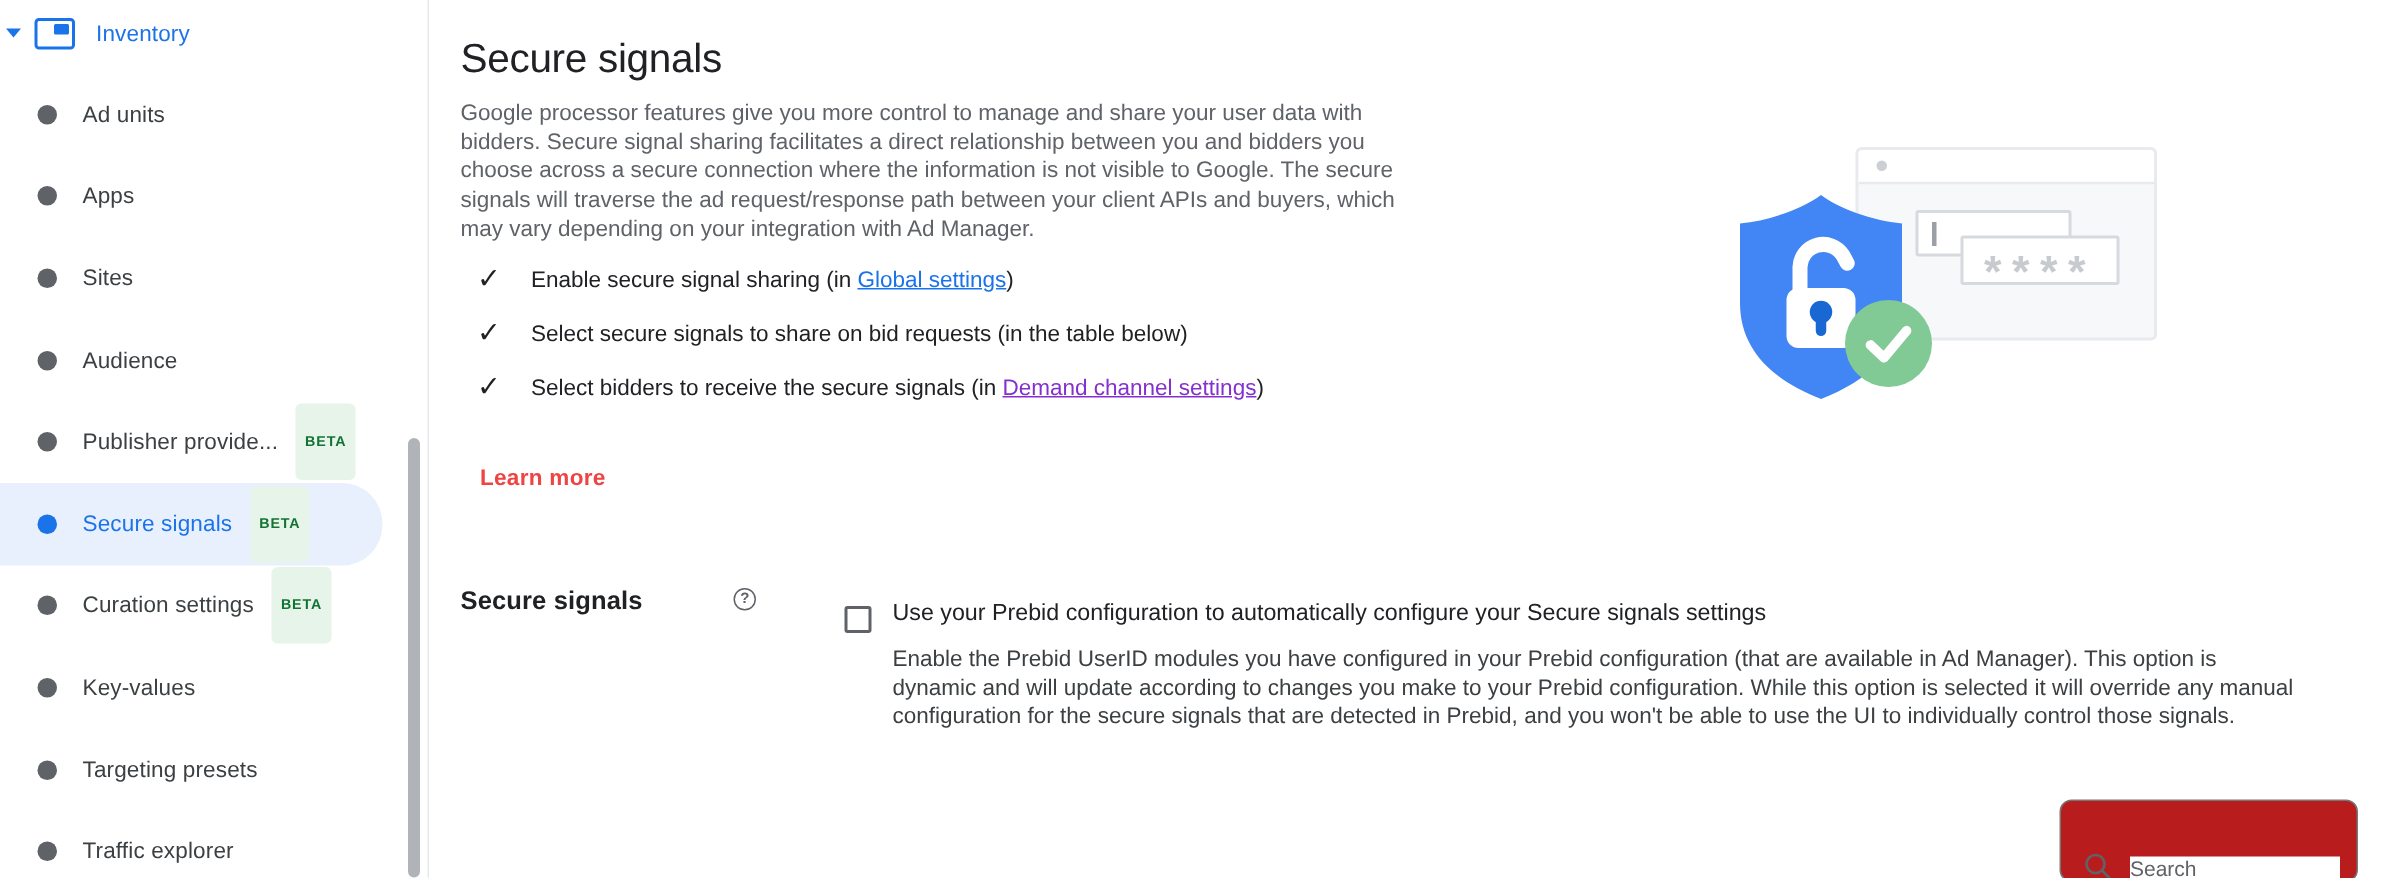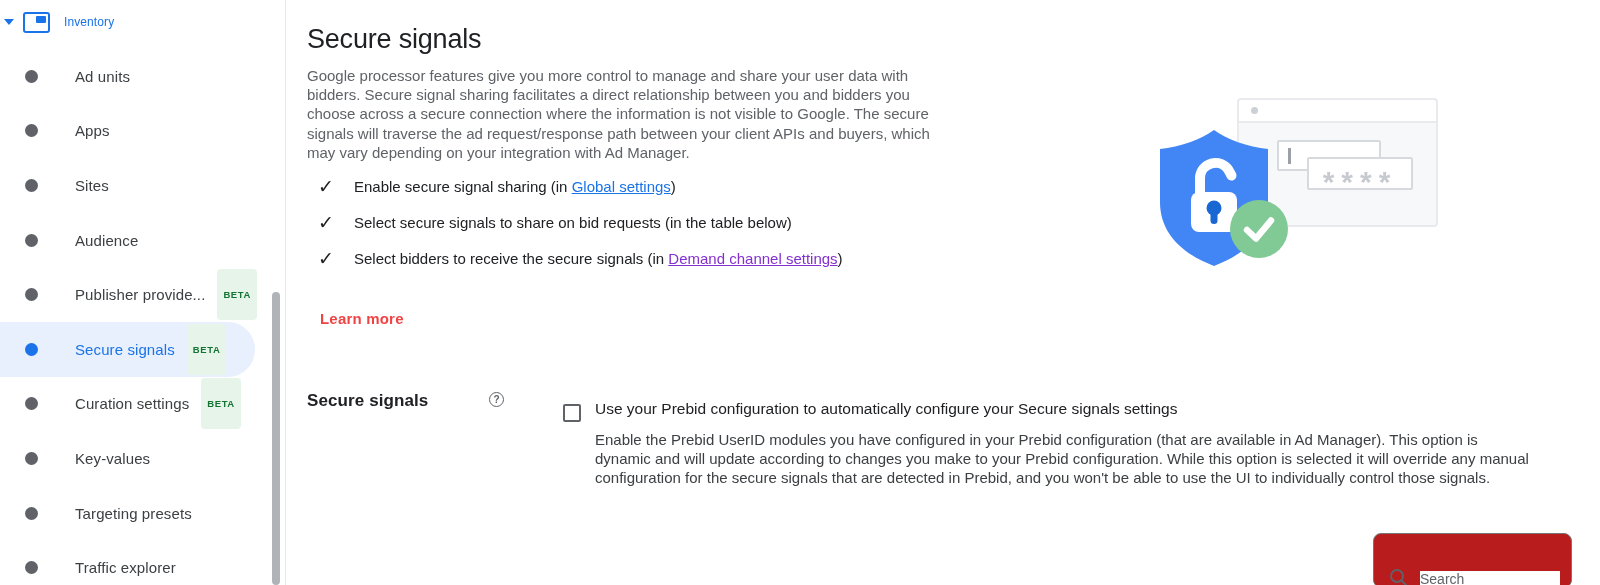--- a/index.html
+++ b/index.html
@@ -10,30 +10,30 @@
   .sidebar { position:absolute; left:0; top:0; width:286px; height:585px;
     background:#fff; border-right:1px solid #e7e8eb; }
   .side-header { height:44px; display:flex; align-items:center; }
   .caret { width:0; height:0; margin-left:4px;
     border-left:5px solid transparent; border-right:5px solid transparent;
     border-top:6px solid #1a73e8; cursor:pointer; }
   .inv-icon { width:27px; height:21px; border:2px solid #1a73e8; border-radius:3px;
     margin-left:9px; position:relative; }
   .inv-icon::after { content:""; position:absolute; right:2px; top:2px;
     width:10px; height:7px; background:#1a73e8; border-radius:1px; }
-  .side-header .hdr-label { margin-left:14px; font-size:12px; font-weight:500;
+  .side-header .hdr-label { margin-left:14px; font-size:15px; font-weight:500;
     color:#1a73e8; letter-spacing:.1px; }
   .nav { padding-top:5px; }
   .nav-item { width:255px; height:54.6px; display:flex; align-items:center;
     cursor:pointer; border-radius:0 27px 27px 0; }
   .nav-item.selected { background:#e8f0fe; }
   .bullet { width:13px; height:13px; border-radius:50%; background:#5f6368;
     margin-left:25px; flex:none; }
   .nav-item.selected .bullet { background:#1a73e8; }
-  .nav-label { margin-left:37px; font-size:15px; color:#3c4043; letter-spacing:.1px;
+  .nav-label { margin-left:17px; font-size:15px; color:#3c4043; letter-spacing:.1px;
     white-space:nowrap; }
   .nav-item.selected .nav-label { color:#1a73e8; font-weight:500; }
   .beta { margin-left:12px; font-size:9.5px; font-weight:bold; letter-spacing:.6px;
     color:#137333; background:#e6f4ea; border-radius:4px; padding:20px 6px; flex:none; }
   .scroll-thumb { position:absolute; left:272px; top:292px; width:8px; height:293px;
     background:#b0b3b8; border-radius:4px; cursor:pointer; }
 
   
   .main { position:absolute; left:286px; top:0; width:1314px; height:585px; background:#fff; }
   .page-title { position:absolute; left:21px; top:24px; font-size:27px; font-weight:400;

